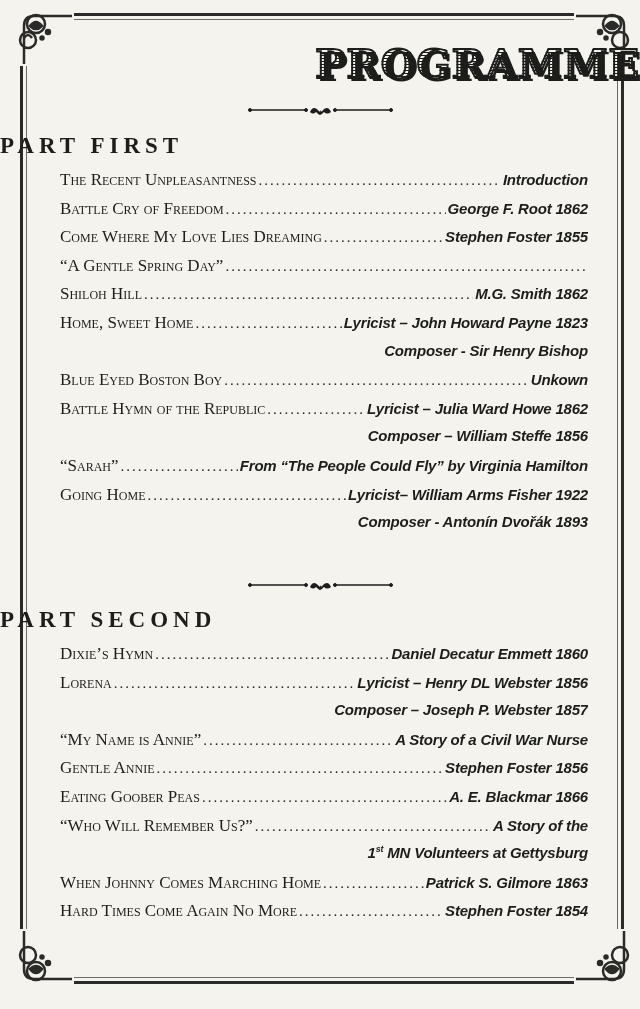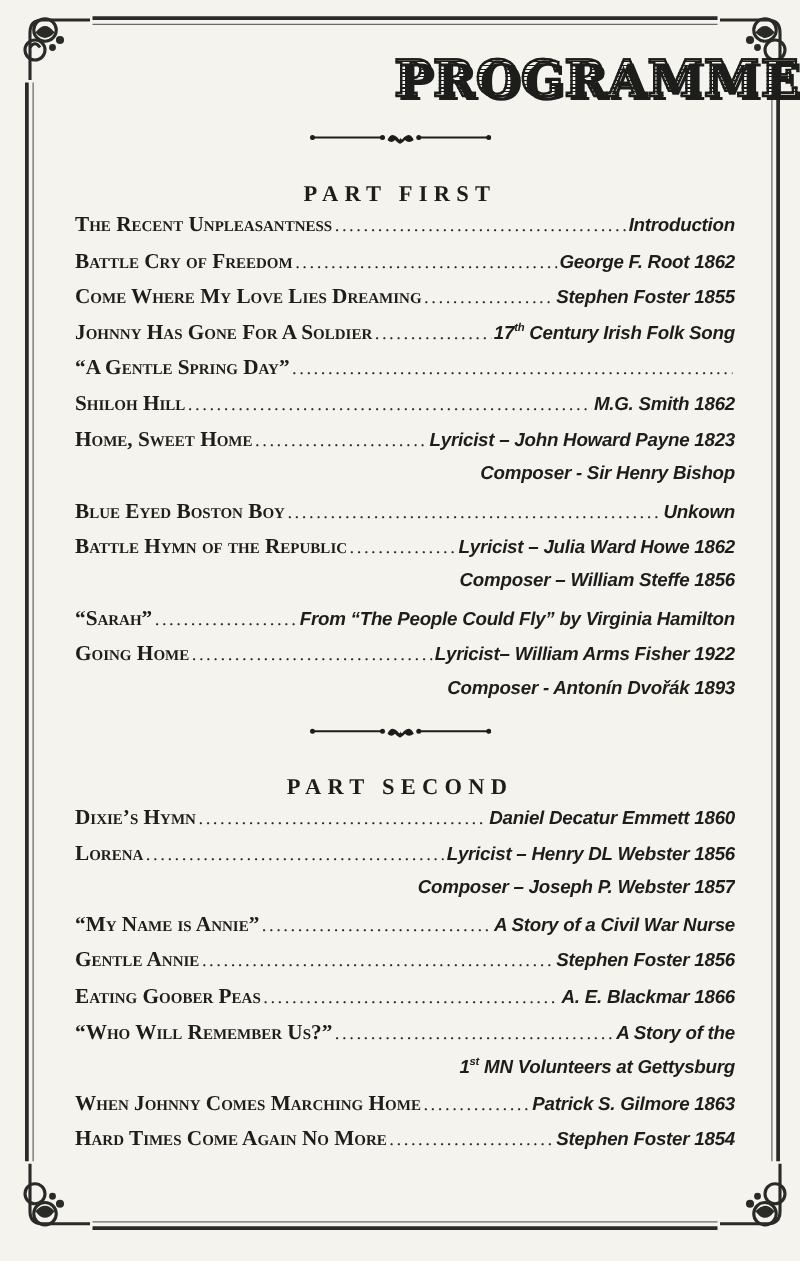--- a/index.html
+++ b/index.html
@@ -37,31 +37,31 @@
   }
   .title span { color:transparent; }
 
   .divider {
     position:absolute; left:0; right:0; height:12px;
     display:flex; justify-content:center; align-items:center;
   }
   .divider svg { width:145px; height:12px; }
 
   .section-heading {
-    position:absolute; left:0; right:0; text-align:center;
-    font-size:18px; font-weight:bold; letter-spacing:5px;margin-top:12px;
+    position:absolute; left:0; right:0; text-align:left;
+    font-size:23px; font-weight:bold; letter-spacing:5px;
   }
 
   .list { position:absolute; left:60px; width:528px; }
   .row {
     height:28.6px; display:flex; align-items:baseline;
     font-size:16.5px; white-space:nowrap; overflow:hidden;
   }
   .row .t {
-    font-variant:small-caps; font-weight:bold; font-size:17px;
+    font-variant:small-caps; font-weight:normal; font-size:17px;
     flex:0 0 auto;
   }
   .row .dots {
     flex:1 1 auto; overflow:hidden; margin:0 2px;
     font-size:15px; letter-spacing:2px; color:#2a2a28;
   }
   .row .dots::before {
     content:"..........................................................................................................................";
   }
   .row .c {
@@ -156,25 +156,20 @@
       <span class="t">Battle Cry of Freedom</span>
       <span class="dots"></span>
       <span class="c">George F. Root 1862</span>
     </div>
   <div class="row">
       <span class="t">Come Where My Love Lies Dreaming</span>
       <span class="dots"></span>
       <span class="c">Stephen Foster 1855</span>
     </div>
   <div class="row">
-      <span class="t">Johnny Has Gone For A Soldier</span>
-      <span class="dots"></span>
-      <span class="c"><span>17</span><sup>th</sup><span> Century Irish Folk Song</span></span>
-    </div>
-  <div class="row">
       <span class="t">“A Gentle Spring Day”</span>
       <span class="dots"></span>
     </div>
   <div class="row">
       <span class="t">Shiloh Hill</span>
       <span class="dots"></span>
       <span class="c">M.G. Smith 1862</span>
     </div>
   <div class="row">
       <span class="t">Home, Sweet Home</span>

